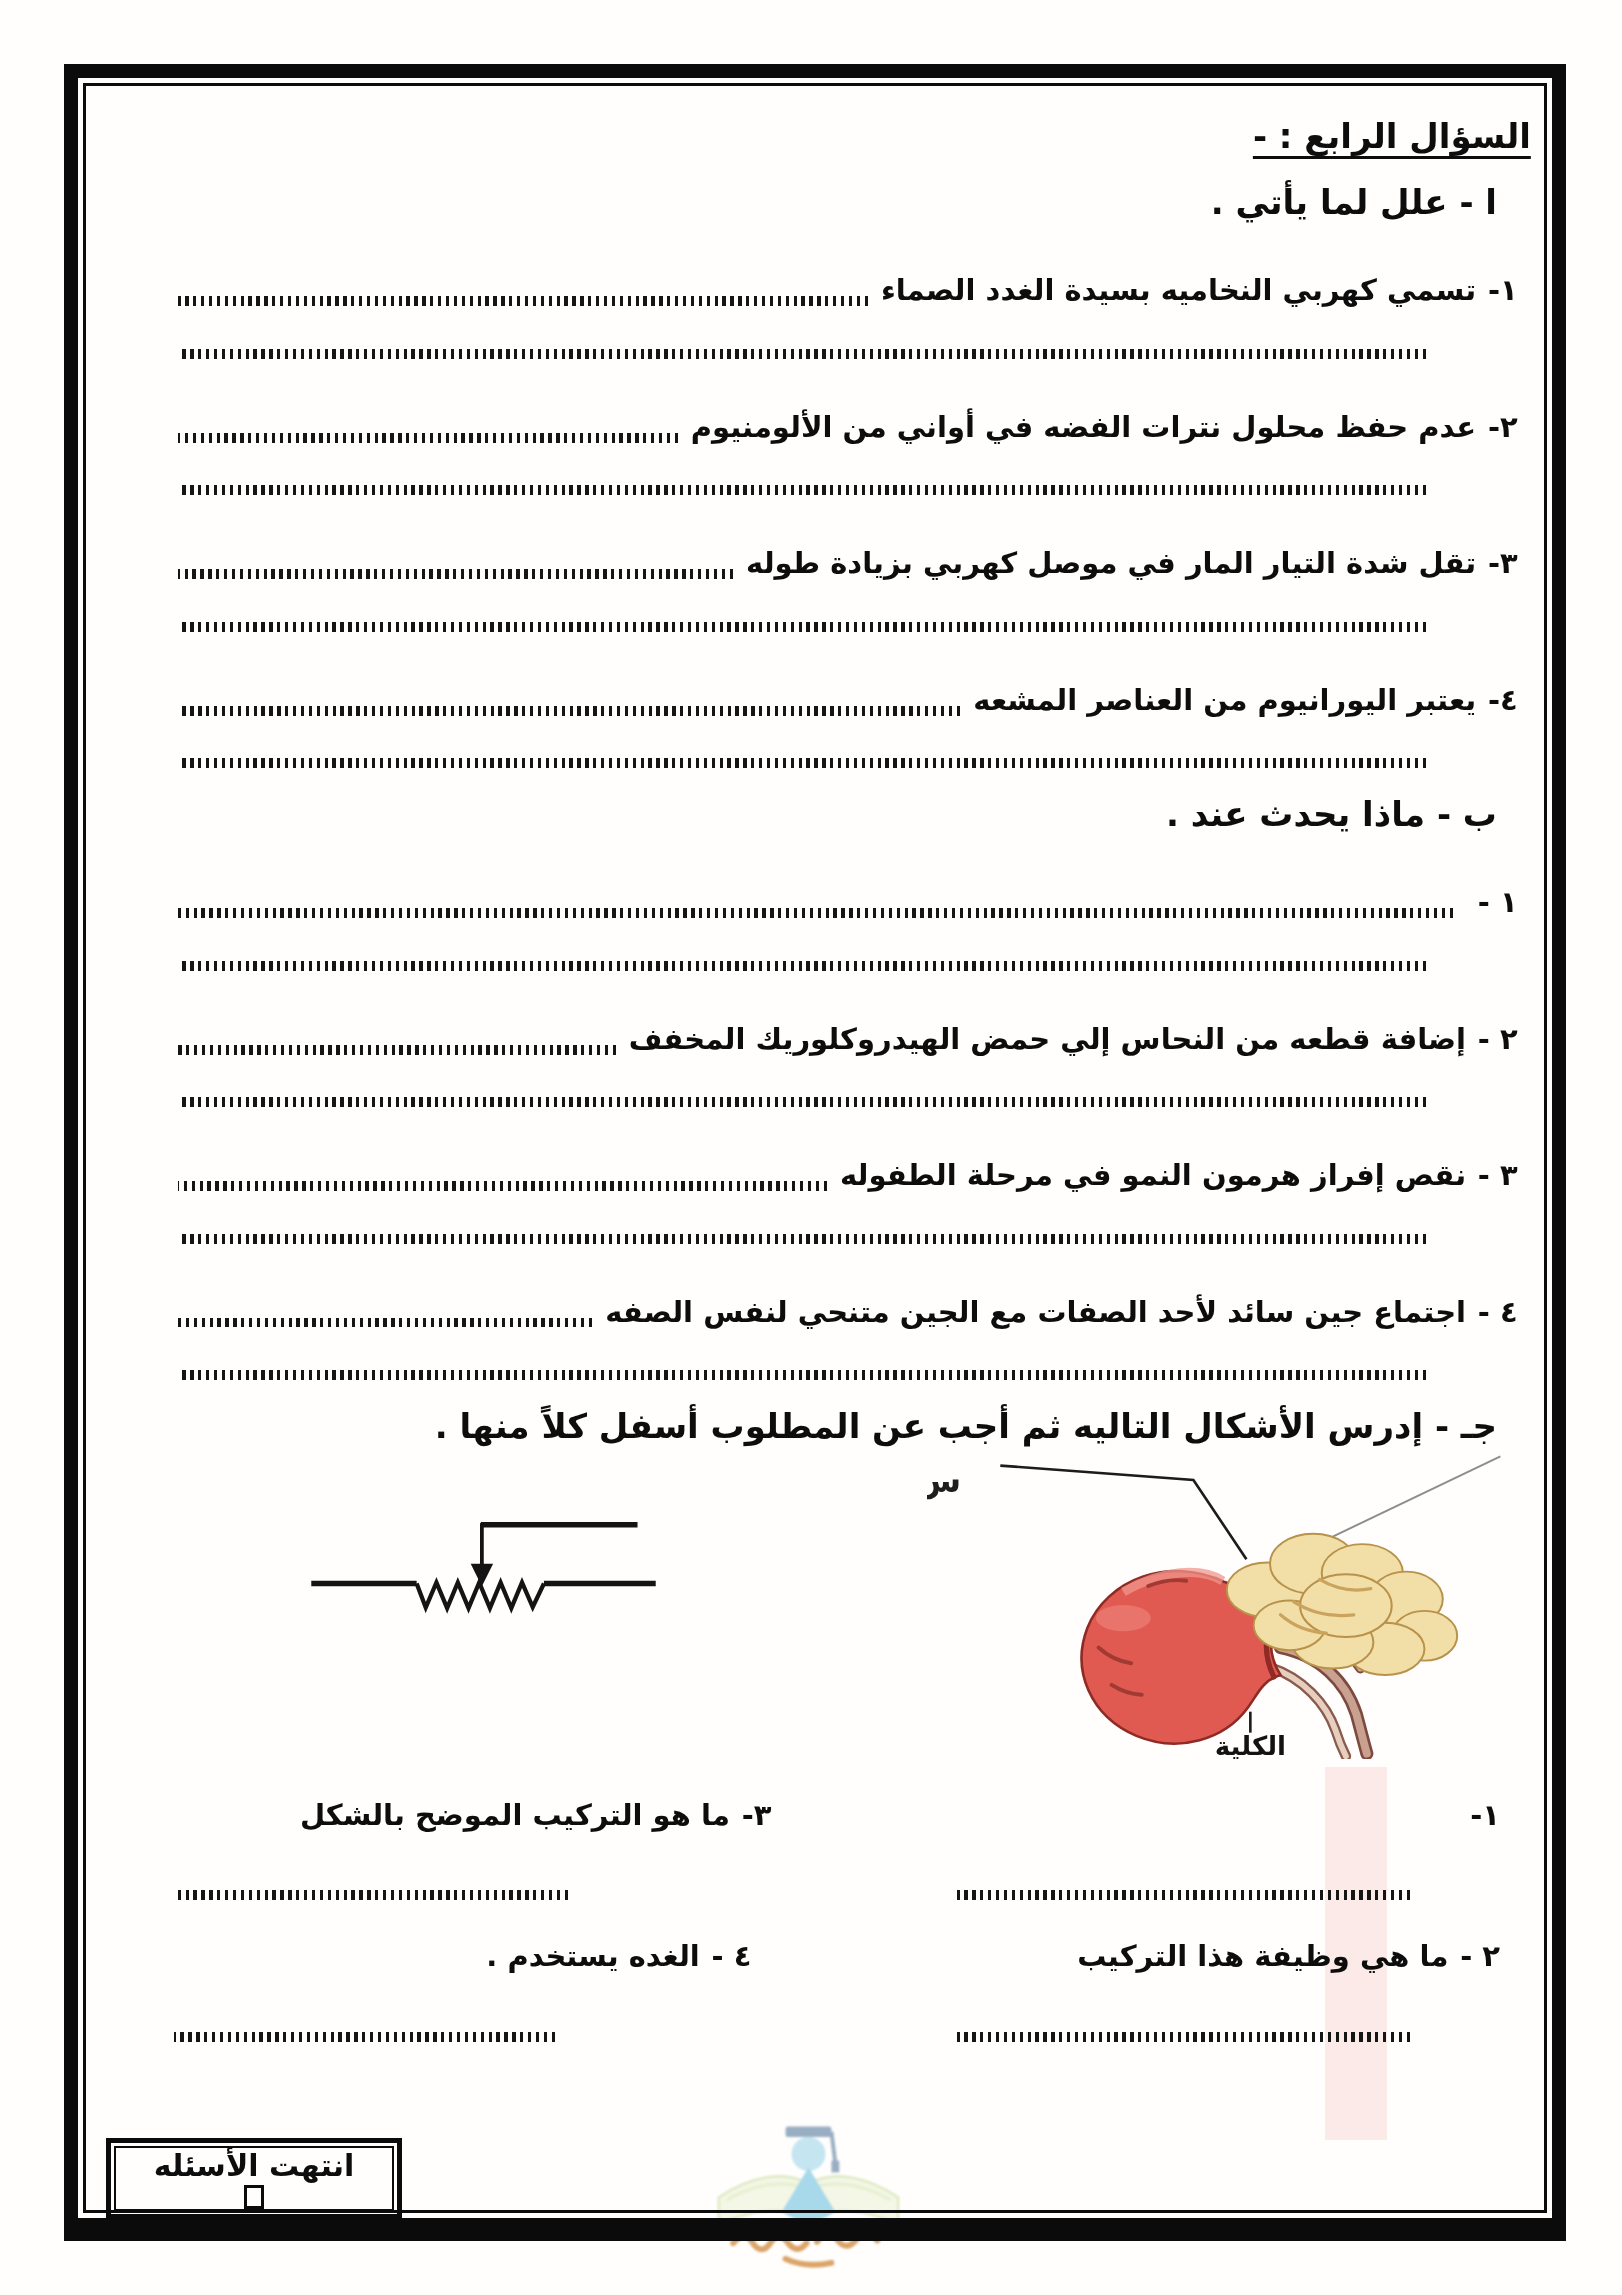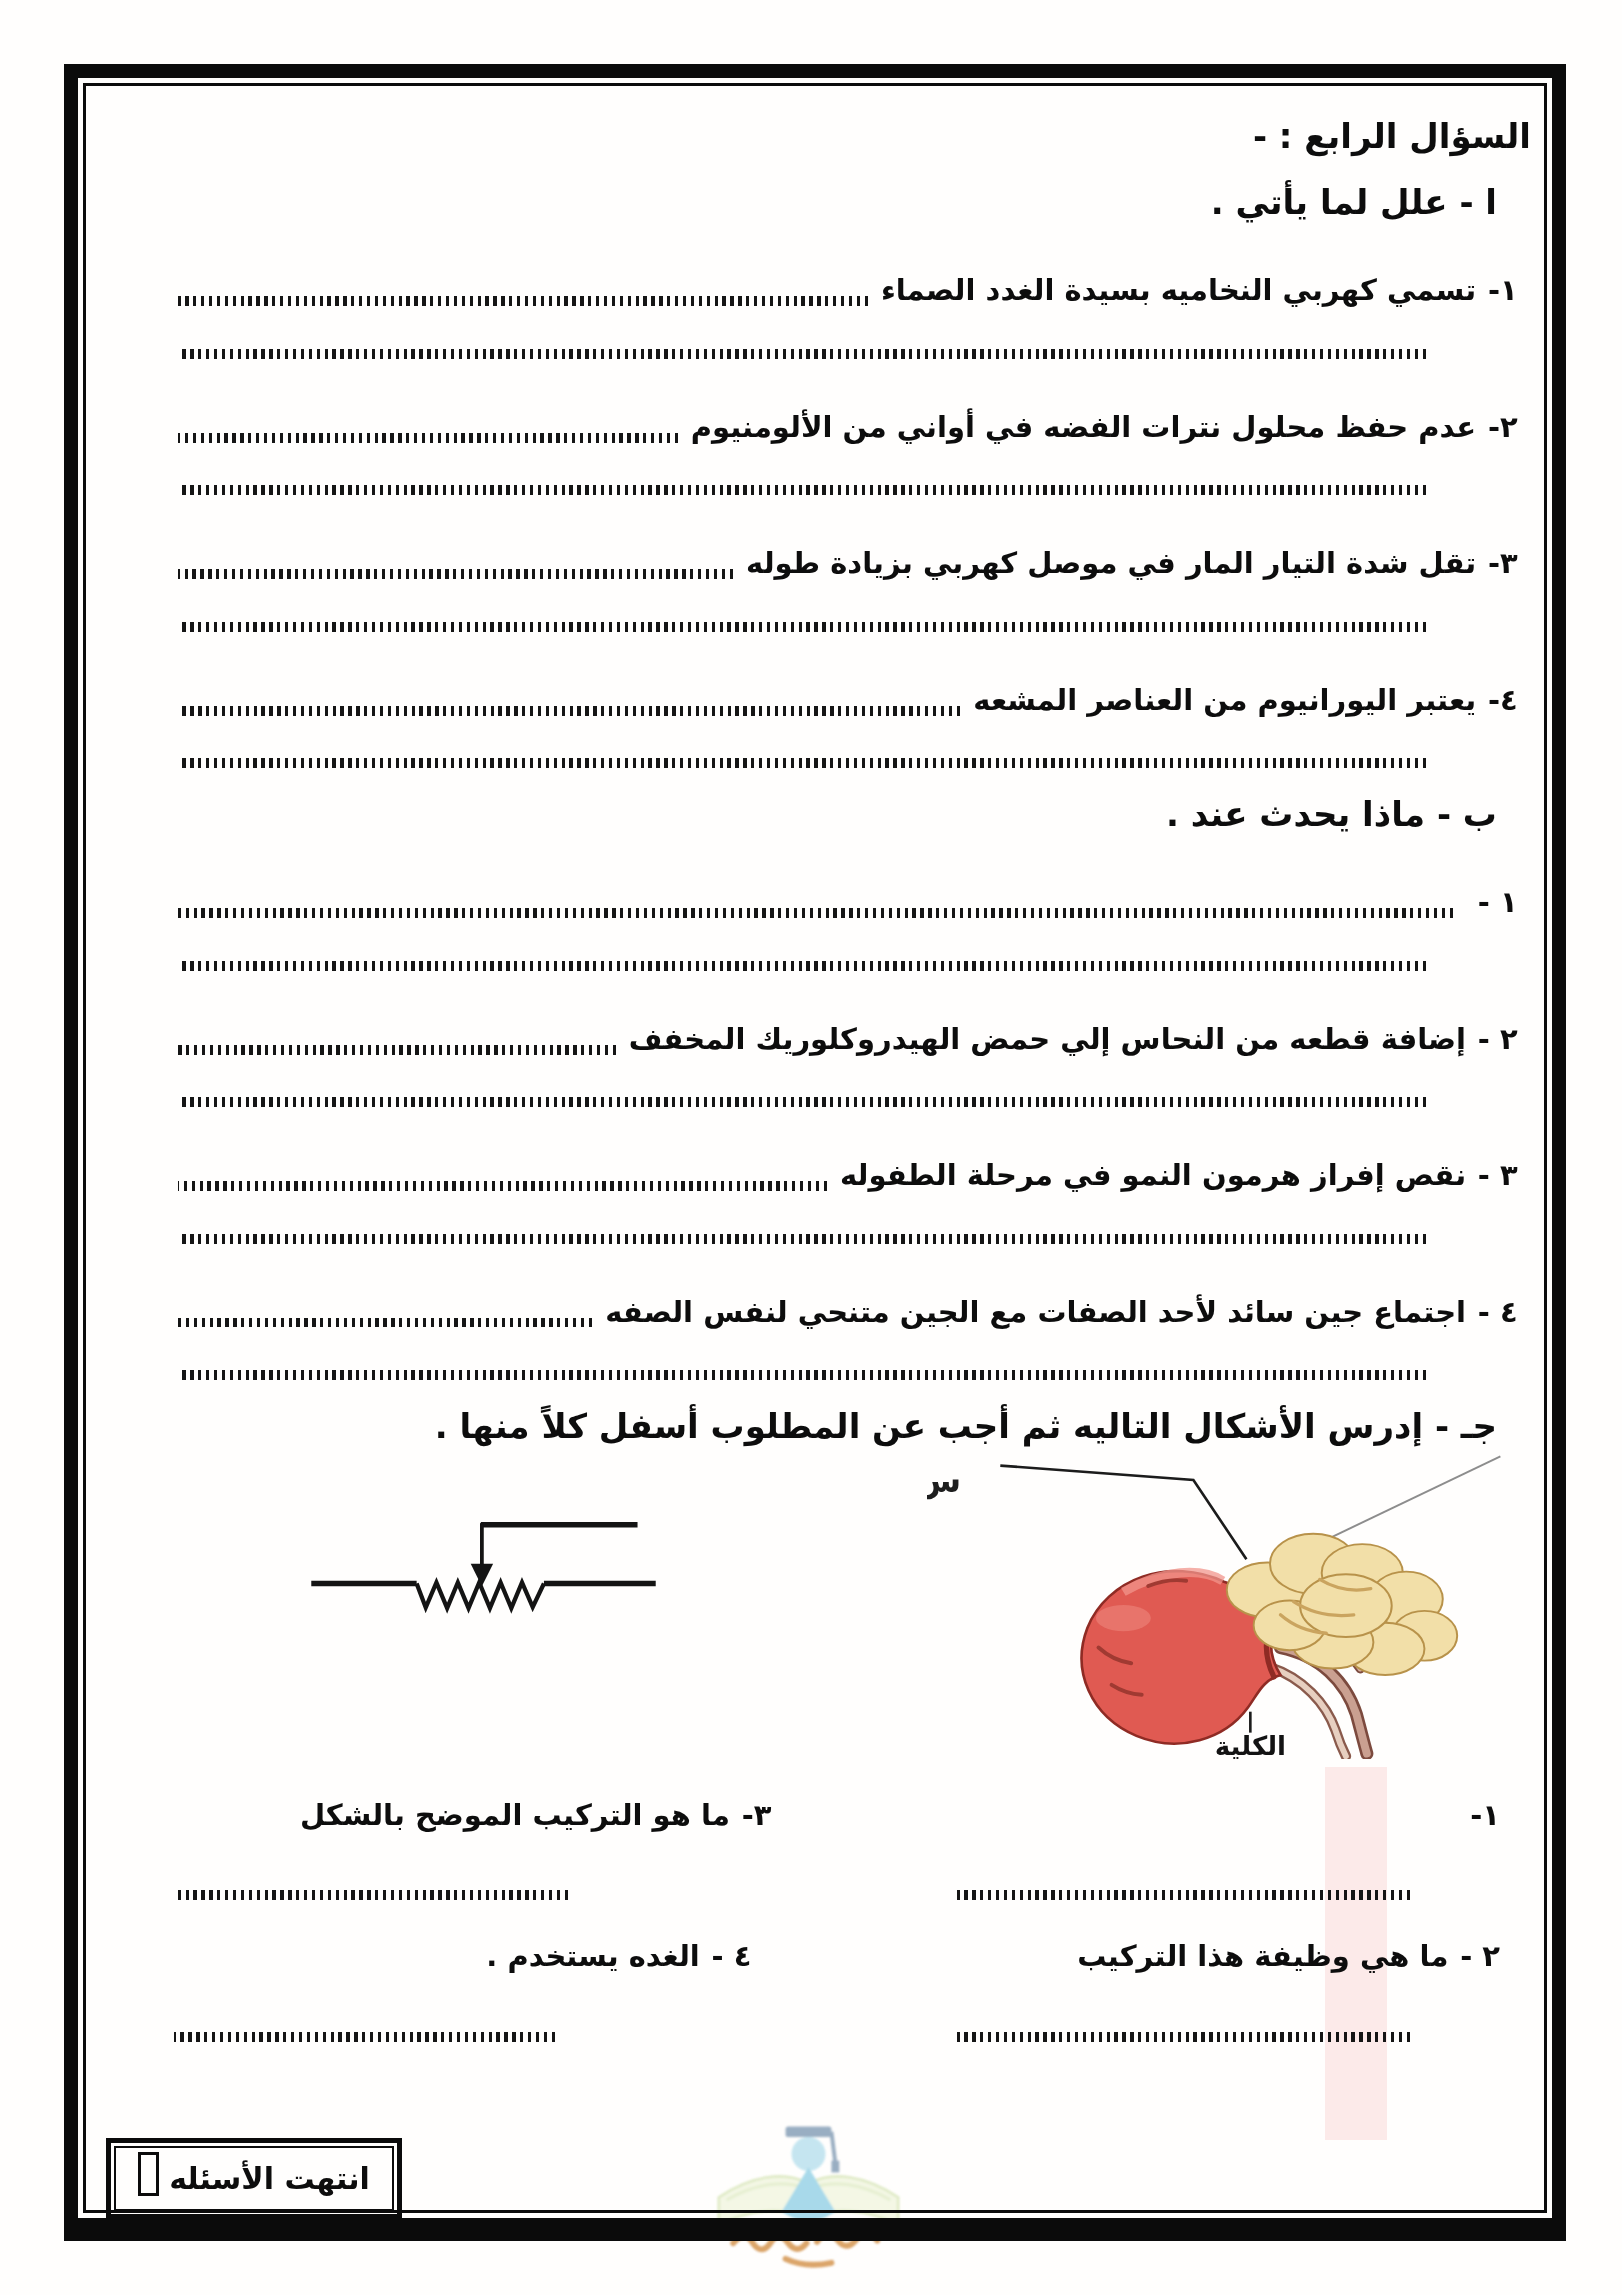--- a/index.html
+++ b/index.html
@@ -15,21 +15,21 @@
   }
   .frame::after{
     content:""; position:absolute; inset:4.6px; border:3.9px solid #0b0b0b;
   }
   .content{
     position:absolute; left:156px; top:98px; right:86px; bottom:79px;
     direction:rtl; z-index:2;
   }
   .title{
     font-size:34px; font-weight:700; margin:18.3px 5.2px 0 0; display:inline-block;
-    text-decoration-thickness:3.3px; text-underline-offset:7.9px;
+    text-decoration:underline; text-decoration-thickness:3.3px; text-underline-offset:7.9px;
   }
   .part-label{ font-size:34px; font-weight:700; margin:26px 39px 0 0; }
   .qa-item{ display:flex; align-items:baseline; margin:50px 18.3px 0 0; font-size:29px; font-weight:700; line-height:1.3; white-space:nowrap;}
   .q-num{ margin-left:11.8px; }
   .dots-fill{
     flex:1; height:9.8px; margin:0 13px 3.9px 22px; align-self:flex-end;
     background-image:repeating-linear-gradient(to left,#151515 0 3.3px,transparent 3.3px 7.9px);
   }
   .dots-line{
     height:9.8px; margin:39px 110px 0 23.6px;
@@ -54,21 +54,21 @@
   .dots-short.d-right{ width:74%; margin-right:90px; }
   .dots-short.d-left{ width:64%; margin-right:33%; }
   
   .endbox{
     position:absolute; left:106px; top:2138px; width:296px; height:81px;
     border:5.9px solid #0b0b0b; background:#fffefd; z-index:3; box-sizing:border-box;
   }
   .endbox-inner{
     position:absolute; inset:3.3px; border:2.6px solid #0b0b0b;
     display:flex; direction:rtl; align-items:center; justify-content:center; gap:10.5px;
-    font-size:30px; font-weight:700;
+    font-size:30px; font-weight:700;flex-direction:column;
   }
   .tofu{ width:14.4px; height:38px; border:3.9px solid #0b0b0b; margin-top:-9.2px; }
   
   .watermark{ position:absolute; left:707px; top:2120px; z-index:4; opacity:.9; }
   .pink-streak{
     position:absolute; left:1325px; top:1767px; width:62px; height:373px;
     background:rgba(246,190,190,.30); z-index:1;
   }
 </style>
 </head>

